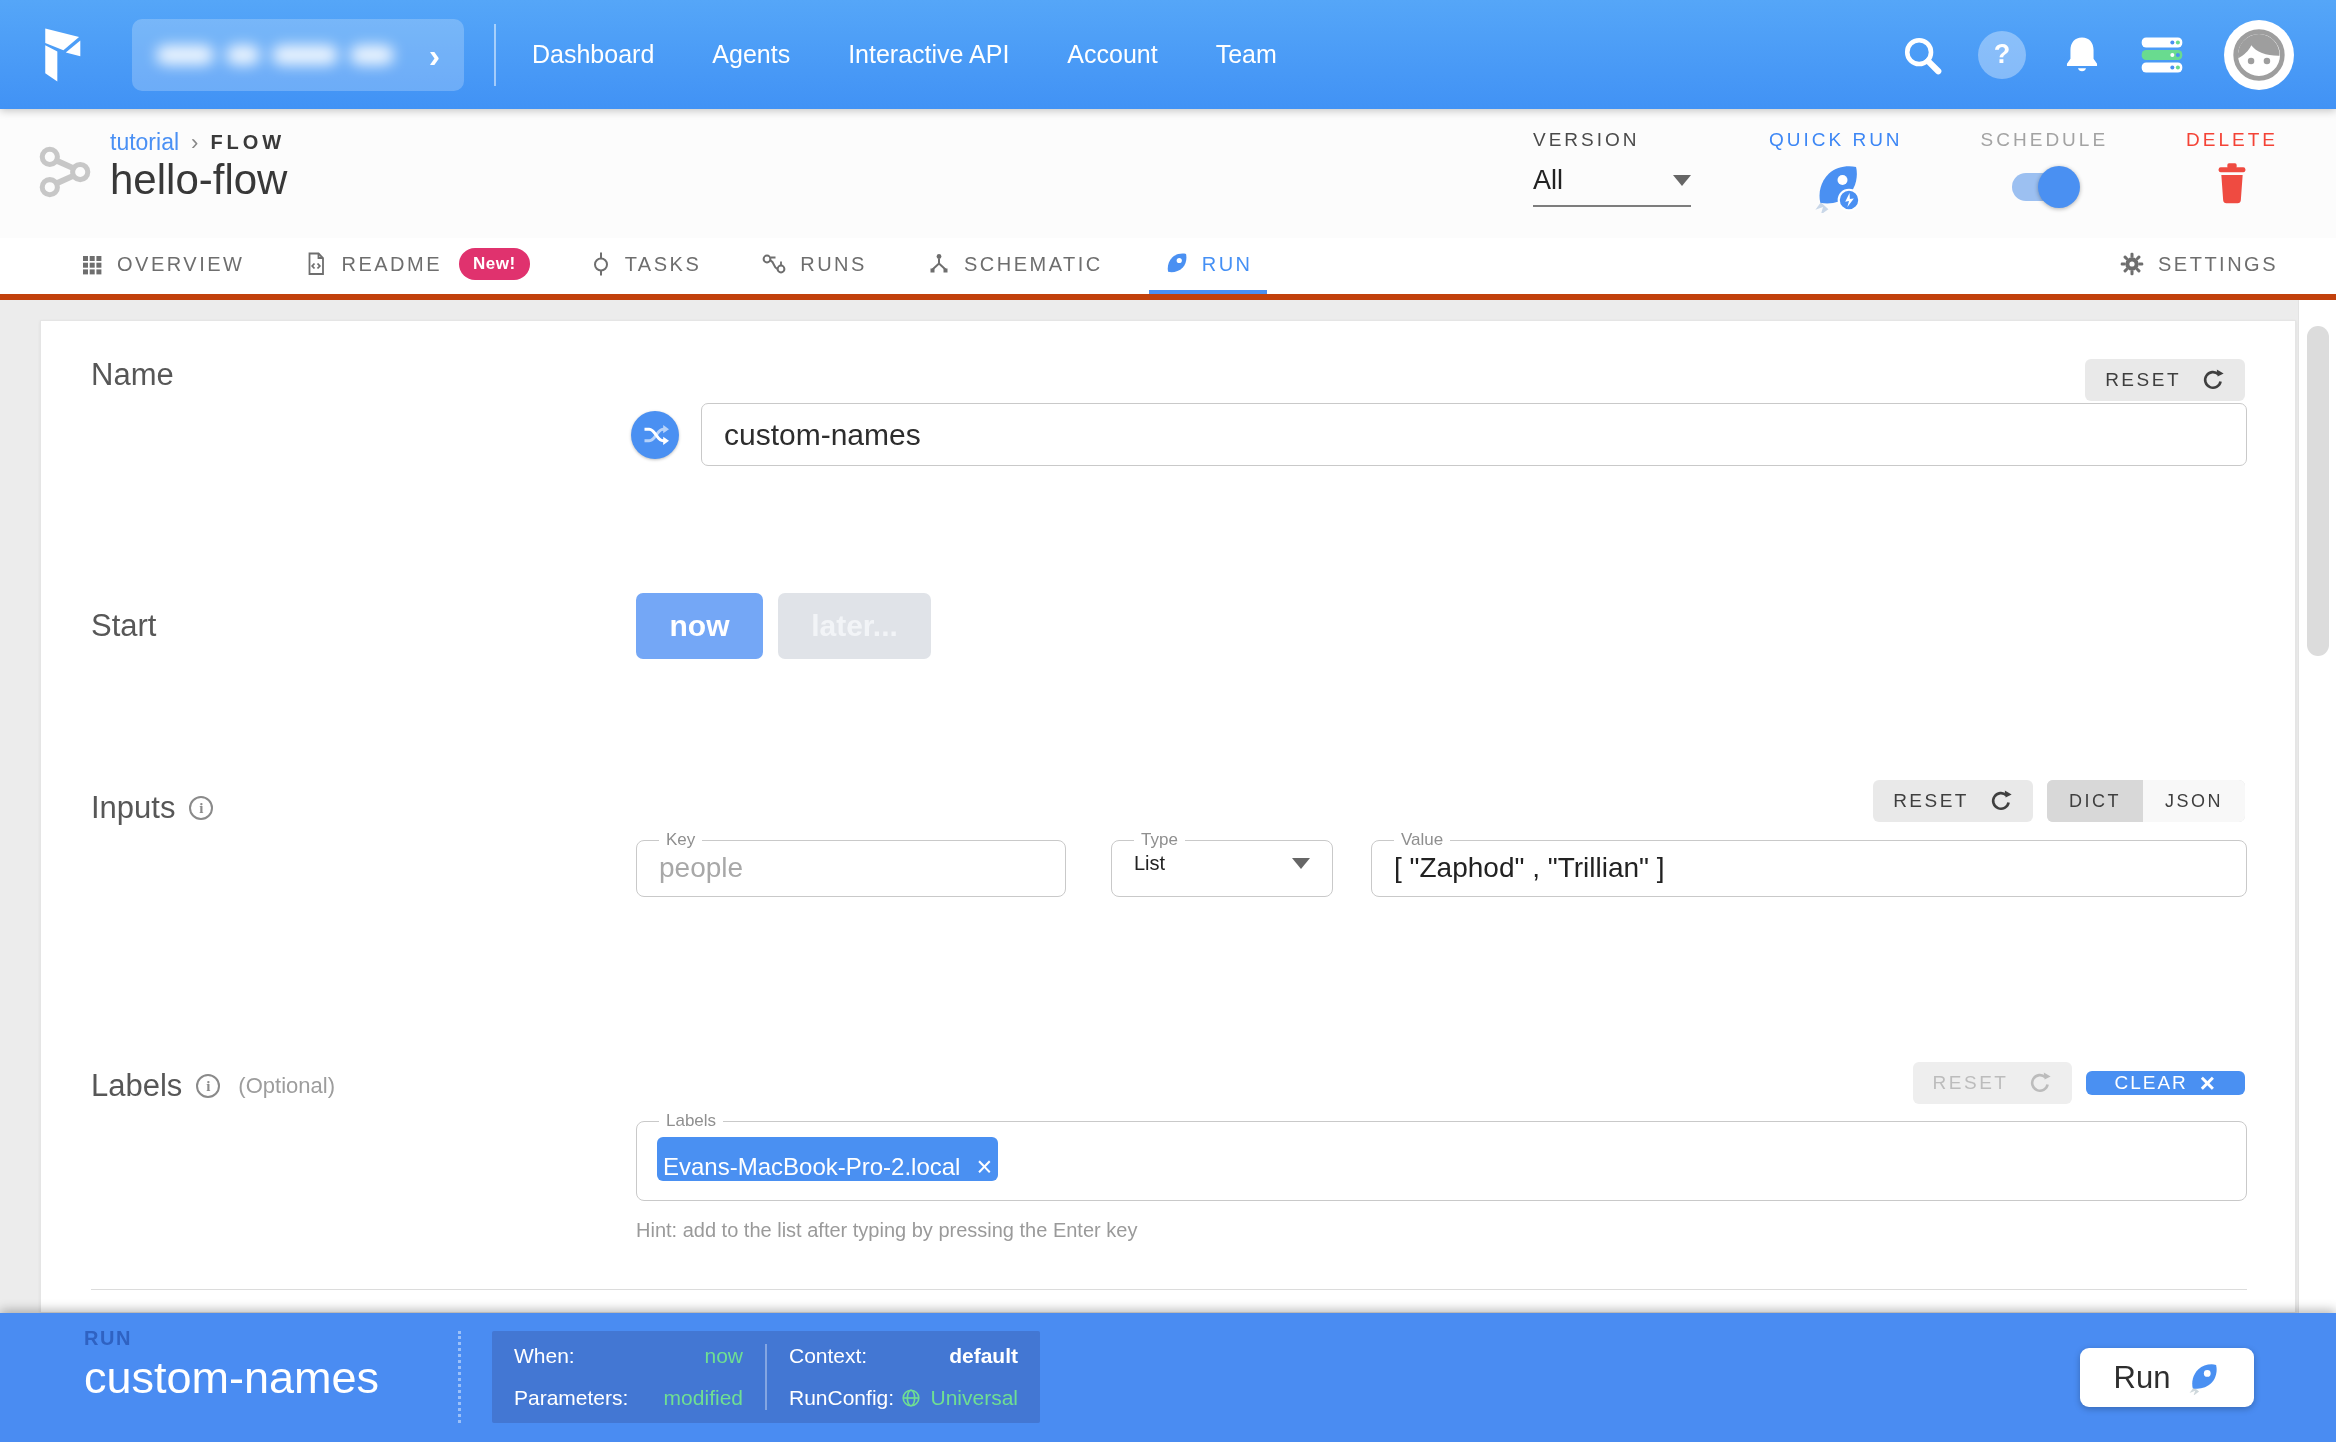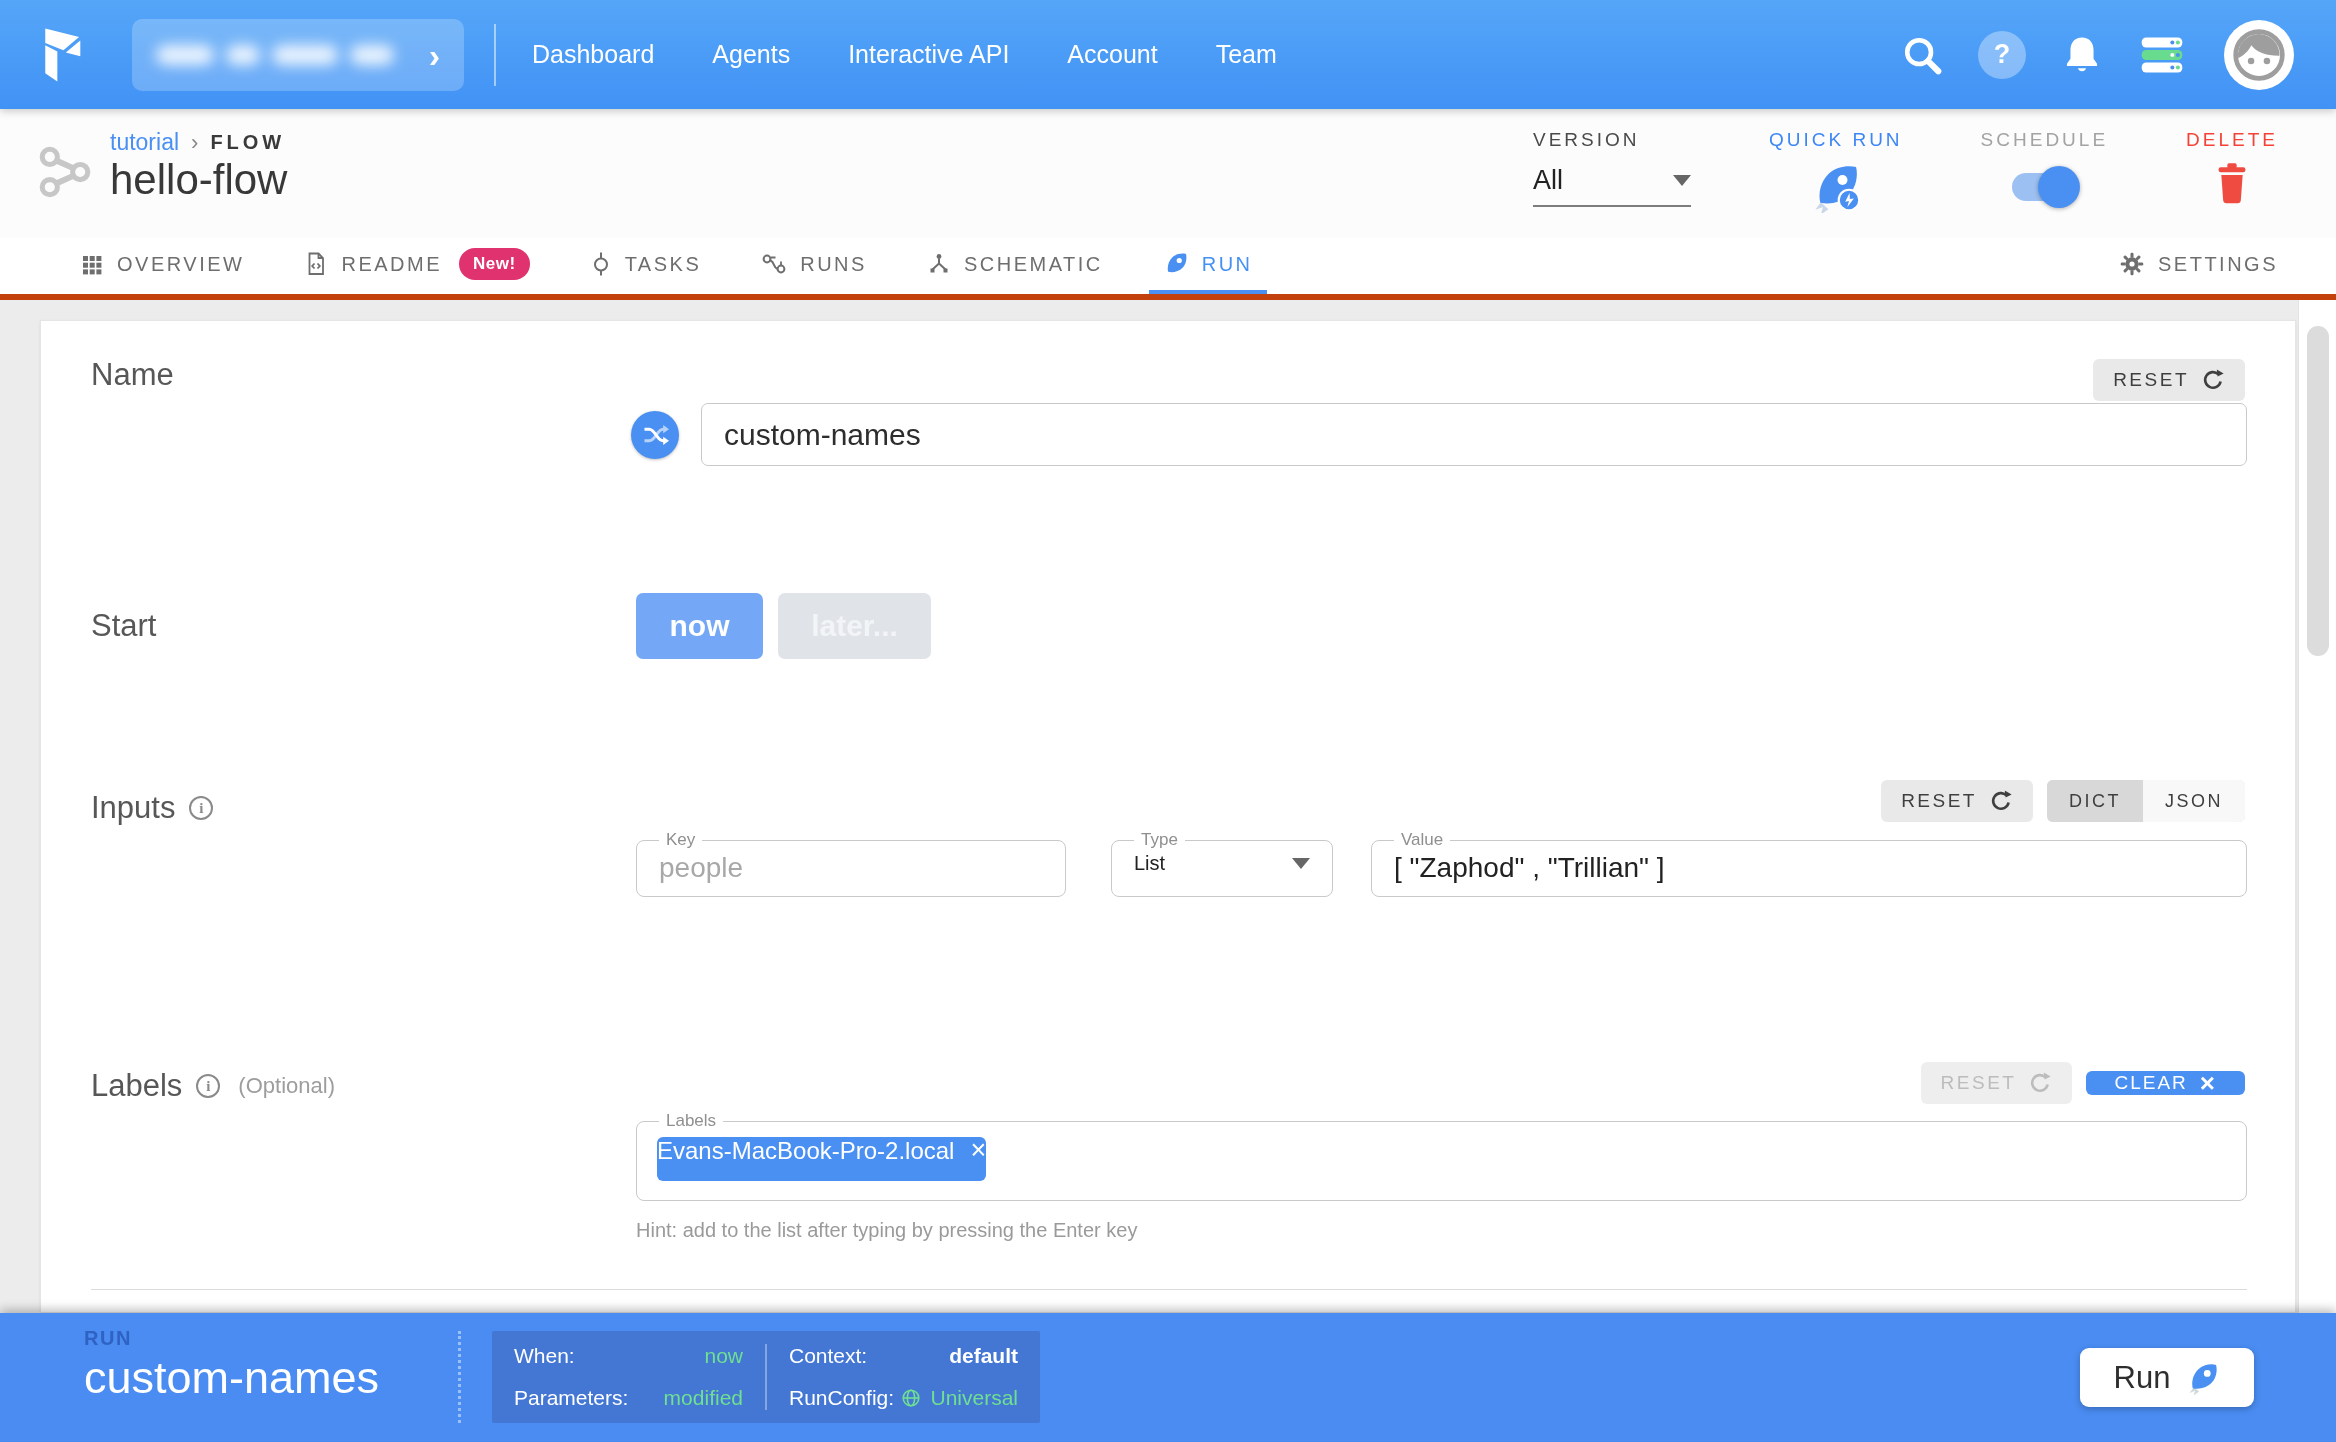--- a/index.html
+++ b/index.html
@@ -73,21 +73,21 @@
   .card { position:absolute; left:40px; top:20px; width:2256px; height:993px; background:#fff;
     border:1px solid #e5e5e5; box-shadow:0 1px 3px rgba(0,0,0,.07); }
   .scroll-track { position:absolute; right:0; top:0; width:38px; height:1013px; background:#fff; border-left:1px solid #e3e3e3; }
   .scroll-thumb { position:absolute; left:8px; top:26px; width:22px; height:330px; background:#dcdcdc; border-radius:11px; }
 
   .section-label { position:absolute; left:50px; font-size:31px; color:#575757; display:flex; align-items:center; gap:14px; }
   .info-icon { width:24px; height:24px; border:2px solid #8a8a8a; border-radius:50%; color:#8a8a8a;
     font-size:15px; font-weight:bold; display:inline-flex; align-items:center; justify-content:center; font-family:"Liberation Serif",serif; }
   .optional-note { color:#9d9d9d; font-size:22px; margin-left:4px; }
 
-  .btn-reset { position:absolute; display:inline-flex; align-items:center; gap:12px; height:42px; padding:0 20px;
+  .btn-reset { position:absolute; display:inline-flex; align-items:center; gap:20px; height:42px; padding:0 20px;
     background:#e9e9e9; border-radius:6px; font-size:19px; letter-spacing:2.5px; color:#3f3f3f; cursor:pointer; }
   .btn-reset svg { width:24px; height:24px; }
   .btn-reset.disabled { color:#bcbcbc; background:#eeeeee; cursor:default; }
 
   .shuffle-btn { position:absolute; left:590px; top:90px; width:48px; height:48px; border-radius:50%;
     background:#4a90f2; display:flex; align-items:center; justify-content:center; cursor:pointer; box-shadow:0 1px 3px rgba(0,0,0,.25); }
   .name-input { position:absolute; left:660px; top:82px; width:1546px; height:63px; border:1px solid #c9c9c9;
     border-radius:7px; font-size:30px; color:#2d2d2d; padding:0 22px; outline:none; font-family:"Liberation Sans",sans-serif; }
 
   .start-buttons { position:absolute; left:595px; top:272px; display:flex; gap:15px; }
@@ -113,22 +113,22 @@
   .fs-value { left:1330px; top:509px; width:876px; height:67px; }
   .type-row { display:flex; align-items:center; justify-content:space-between; padding:2px 8px 6px; }
   .type-value { font-size:20px; color:#222;text-align:right; }
 
   .labels-actions { position:absolute; right:50px; top:741px; display:flex; gap:14px; align-items:center; }
   .labels-actions .btn-reset { position:static; }
   .btn-clear { display:inline-flex; align-items:center; gap:12px; height:24px; padding:0 28px; background:#4a90f2;
     border-radius:6px; color:#fff; font-size:19px; letter-spacing:2px; cursor:pointer; }
   .btn-clear .x { font-size:26px; line-height:1; font-weight:bold; }
   .fs-labels { left:595px; top:790px; width:1611px; height:90px; }
-  .chip { display:inline-flex; align-items:flex-start; gap:16px; height:44px; background:#4a90f2; border-radius:6px;
-    padding:0 0; color:#fff; font-size:24px; margin:6px 0 0 6px; }
+  .chip { display:inline-flex; align-items:flex-end; gap:16px; height:44px; background:#4a90f2; border-radius:6px;
+    padding:0 6px; color:#fff; font-size:24px; margin:6px 0 0 6px; }
   .chip .chip-x { font-size:27px; line-height:1; cursor:pointer; }
   .hint { position:absolute; left:595px; top:898px; font-size:20px; color:#9a9a9a; }
   .card-divider { position:absolute; left:50px; width:2156px; top:968px; height:0; border-top:1px solid #dcdcdc; }
 
   
   .footer { position:absolute; left:0; right:0; bottom:0; height:129px; background:#4a8cf2;
     box-shadow:0 -3px 10px rgba(0,0,0,.28); z-index:50; }
   .footer-left { position:absolute; left:84px; top:14px; }
   .footer-eyebrow { font-size:20px; font-weight:bold; letter-spacing:1.5px; color:#2f62c2; }
   .footer-name { font-size:45px; color:#fff; margin-top:2px; }

